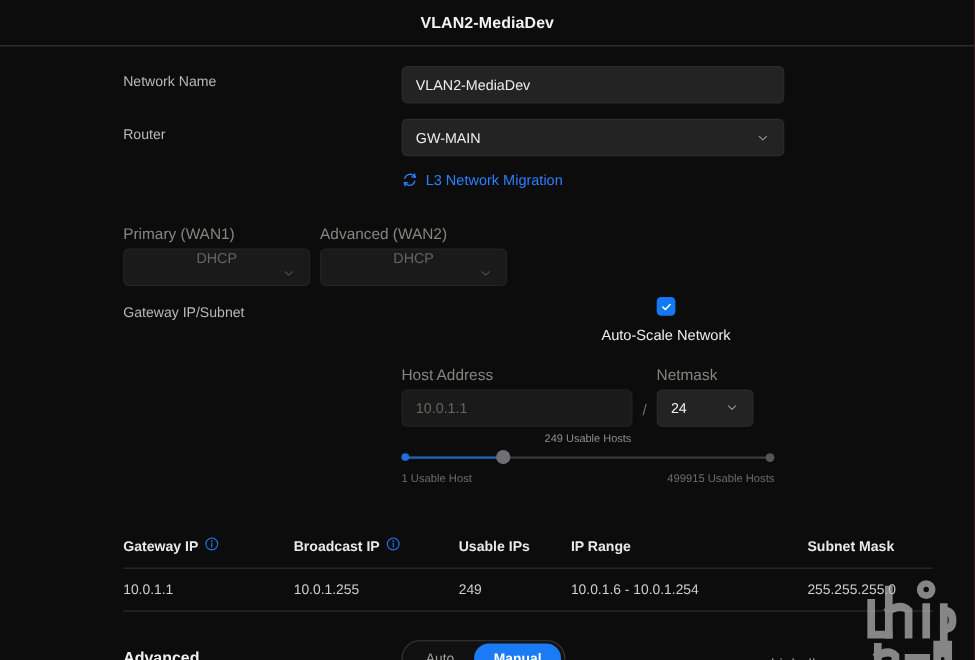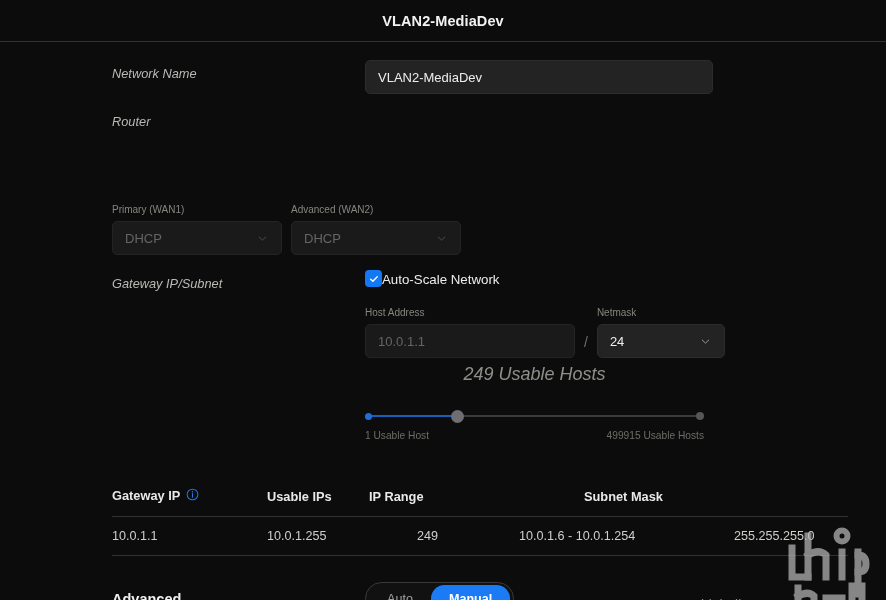--- a/index.html
+++ b/index.html
@@ -49,21 +49,20 @@
     left: 112px;
     right: 40px;
   }
   .label {
     width: 253px;
     flex: 0 0 253px;
     font-size: 12.8px;
     color: #b9b9b5;
     padding-top: 6px;
     line-height: 1.3;
-    font-style: italic;
   }
   .field { flex: 1; }
 
   
   .textbox,
   .selectbox {
     height: 34px;
     background: #232323;
     border: 1px solid #2c2c2c;
     border-radius: 5px;
@@ -97,61 +96,60 @@
     gap: 7px;
     font-size: 13.2px;
     color: #2b7fff;
     cursor: pointer;
   }
   .link-row.muted { color: #2f63b5; }
   .link-icon { display: flex; align-items: center; }
 
   
   .caption {
-    font-size: 10px;
+    font-size: 14px;
     color: #86867f;
     margin-bottom: 5px;
     line-height: 1.2;
   }
 
   .dual { display: flex; gap: 9px; }
   .dual .col { width: 170px; }
-  .dual .col .selectbox { width: 170px; }
-
-  
-  .checkline { display: flex; align-items: flex-end; gap: 0; }
+  .dual .col .selectbox { width: 170px; flex-direction: column; }
+
+  
+  .checkline { display: flex; align-items: center; gap: 10px; flex-direction: column; }
   .checkbox {
     width: 17px; height: 17px;
     border-radius: 4px;
     background: #1278f3;
     display: flex; align-items: center; justify-content: center;
     flex: 0 0 17px;
   }
   .checklabel { font-size: 13.3px; color: #ededed; }
 
   
   .hostline { display: flex; align-items: flex-end; gap: 0; }
   .hostline .slash {
     color: #6e6e68;
     font-size: 14px;
     margin: 0 9px 8px 9px;
   }
   .host-col { width: 210px; }
   .host-col .textbox { width: 210px; }
   .mask-col { width: 110px; }
-  .mask-col .selectbox { width: 128px; }
+  .mask-col .selectbox { width: 88px; }
 
   
   .slider-wrap { width: 339px; margin-top: 6px; }
   .slider-title {
     text-align: center;
-    font-size: 18px;
+    font-size: 10px;
     color: #8f8f89;
-    margin-bottom: 24px;
-    font-style: italic;
+    margin-bottom: 4px;
   }
   .track-area {
     position: relative;
     height: 14px;
     display: flex;
     align-items: center;
   }
   .track {
     position: absolute;
     left: 0; right: 0;
@@ -208,20 +206,21 @@
   .table .thead, .table .trow {
     display: flex;
     align-items: center;
   }
   .table .thead { padding-bottom: 12px; }
   .table .th {
     font-size: 12.8px;
     font-weight: 700;
     color: #e9e9e9;
     display: flex;
+    align-items: center;
     gap: 6px;
   }
   .table .td {
     font-size: 12.6px;
     color: #cfcfcb;
   }
   .c1 { width: 155px; flex: 0 0 155px; }
   .c2 { width: 150px; flex: 0 0 150px; }
   .c3 { width: 102px; flex: 0 0 102px; }
   .c4 { width: 215px; flex: 0 0 215px; }
@@ -302,20 +301,42 @@
       <div class="label">Network Name</div>
       <div class="field">
         <div class="textbox wide">
           <span>VLAN2-MediaDev</span>
         </div>
       </div>
     </div>
 
     <div class="row" style="top:66px;">
       <div class="label">Router</div>
+      <div class="field">
+        <div class="selectbox wide">
+          <span>GW-MAIN</span>
+          <span class="chev">
+            <svg width="13" height="13" viewBox="0 0 16 16" fill="none" aria-hidden="true">
+              <path d="M4 6.2 L8 10 L12 6.2" stroke="currentColor" stroke-width="1.2" stroke-linecap="round" stroke-linejoin="round"></path>
+            </svg>
+          </span>
+        </div>
+
+        <div class="link-row" style="margin-top:14px;">
+          <span class="link-icon">
+            <svg width="15" height="15" viewBox="0 0 16 16" fill="none" aria-hidden="true">
+              <path d="M13 5.2A5.4 5.4 0 0 0 3.2 6.6" stroke="currentColor" stroke-width="1.35" stroke-linecap="round"></path>
+              <path d="M3 10.8A5.4 5.4 0 0 0 12.8 9.4" stroke="currentColor" stroke-width="1.35" stroke-linecap="round"></path>
+              <path d="M12.6 2.3 L13.2 5.5 L10.1 5.1" stroke="currentColor" stroke-width="1.35" stroke-linecap="round" stroke-linejoin="round"></path>
+              <path d="M3.4 13.7 L2.8 10.5 L5.9 10.9" stroke="currentColor" stroke-width="1.35" stroke-linecap="round" stroke-linejoin="round"></path>
+            </svg>
+          </span>
+          <span>L3 Network Migration</span>
+        </div>
+      </div>
     </div>
 
     <div class="row" style="top:162px;">
       <div class="field">
         <div class="dual">
           <div class="col">
             <div class="caption">Primary (WAN1)</div>
             <div class="selectbox disabled">
               <span>DHCP</span>
               <span class="chev">
@@ -397,20 +418,30 @@
         <div class="th c1">
           <span>Gateway IP</span>
           <span>
             <svg width="13" height="13" viewBox="0 0 16 16" fill="none" aria-hidden="true">
               <circle cx="8" cy="8" r="6.6" stroke="#1e7bf0" stroke-width="1.25"></circle>
               <circle cx="8" cy="4.6" r=".95" fill="#1e7bf0"></circle>
               <path d="M8 6.9 V11.5" stroke="#1e7bf0" stroke-width="1.25" stroke-linecap="round"></path>
             </svg>
           </span>
         </div>
+        <div class="th c2">
+          <span>Broadcast IP</span>
+          <span>
+            <svg width="13" height="13" viewBox="0 0 16 16" fill="none" aria-hidden="true">
+              <circle cx="8" cy="8" r="6.6" stroke="#1e7bf0" stroke-width="1.25"></circle>
+              <circle cx="8" cy="4.6" r=".95" fill="#1e7bf0"></circle>
+              <path d="M8 6.9 V11.5" stroke="#1e7bf0" stroke-width="1.25" stroke-linecap="round"></path>
+            </svg>
+          </span>
+        </div>
         <div class="th c3">Usable IPs</div>
         <div class="th c4">IP Range</div>
         <div class="th c5">Subnet Mask</div>
       </div>
       <div class="divider"></div>
       <div class="trow">
         <div class="td c1">10.0.1.1</div>
         <div class="td c2">10.0.1.255</div>
         <div class="td c3">249</div>
         <div class="td c4">10.0.1.6 - 10.0.1.254</div>

